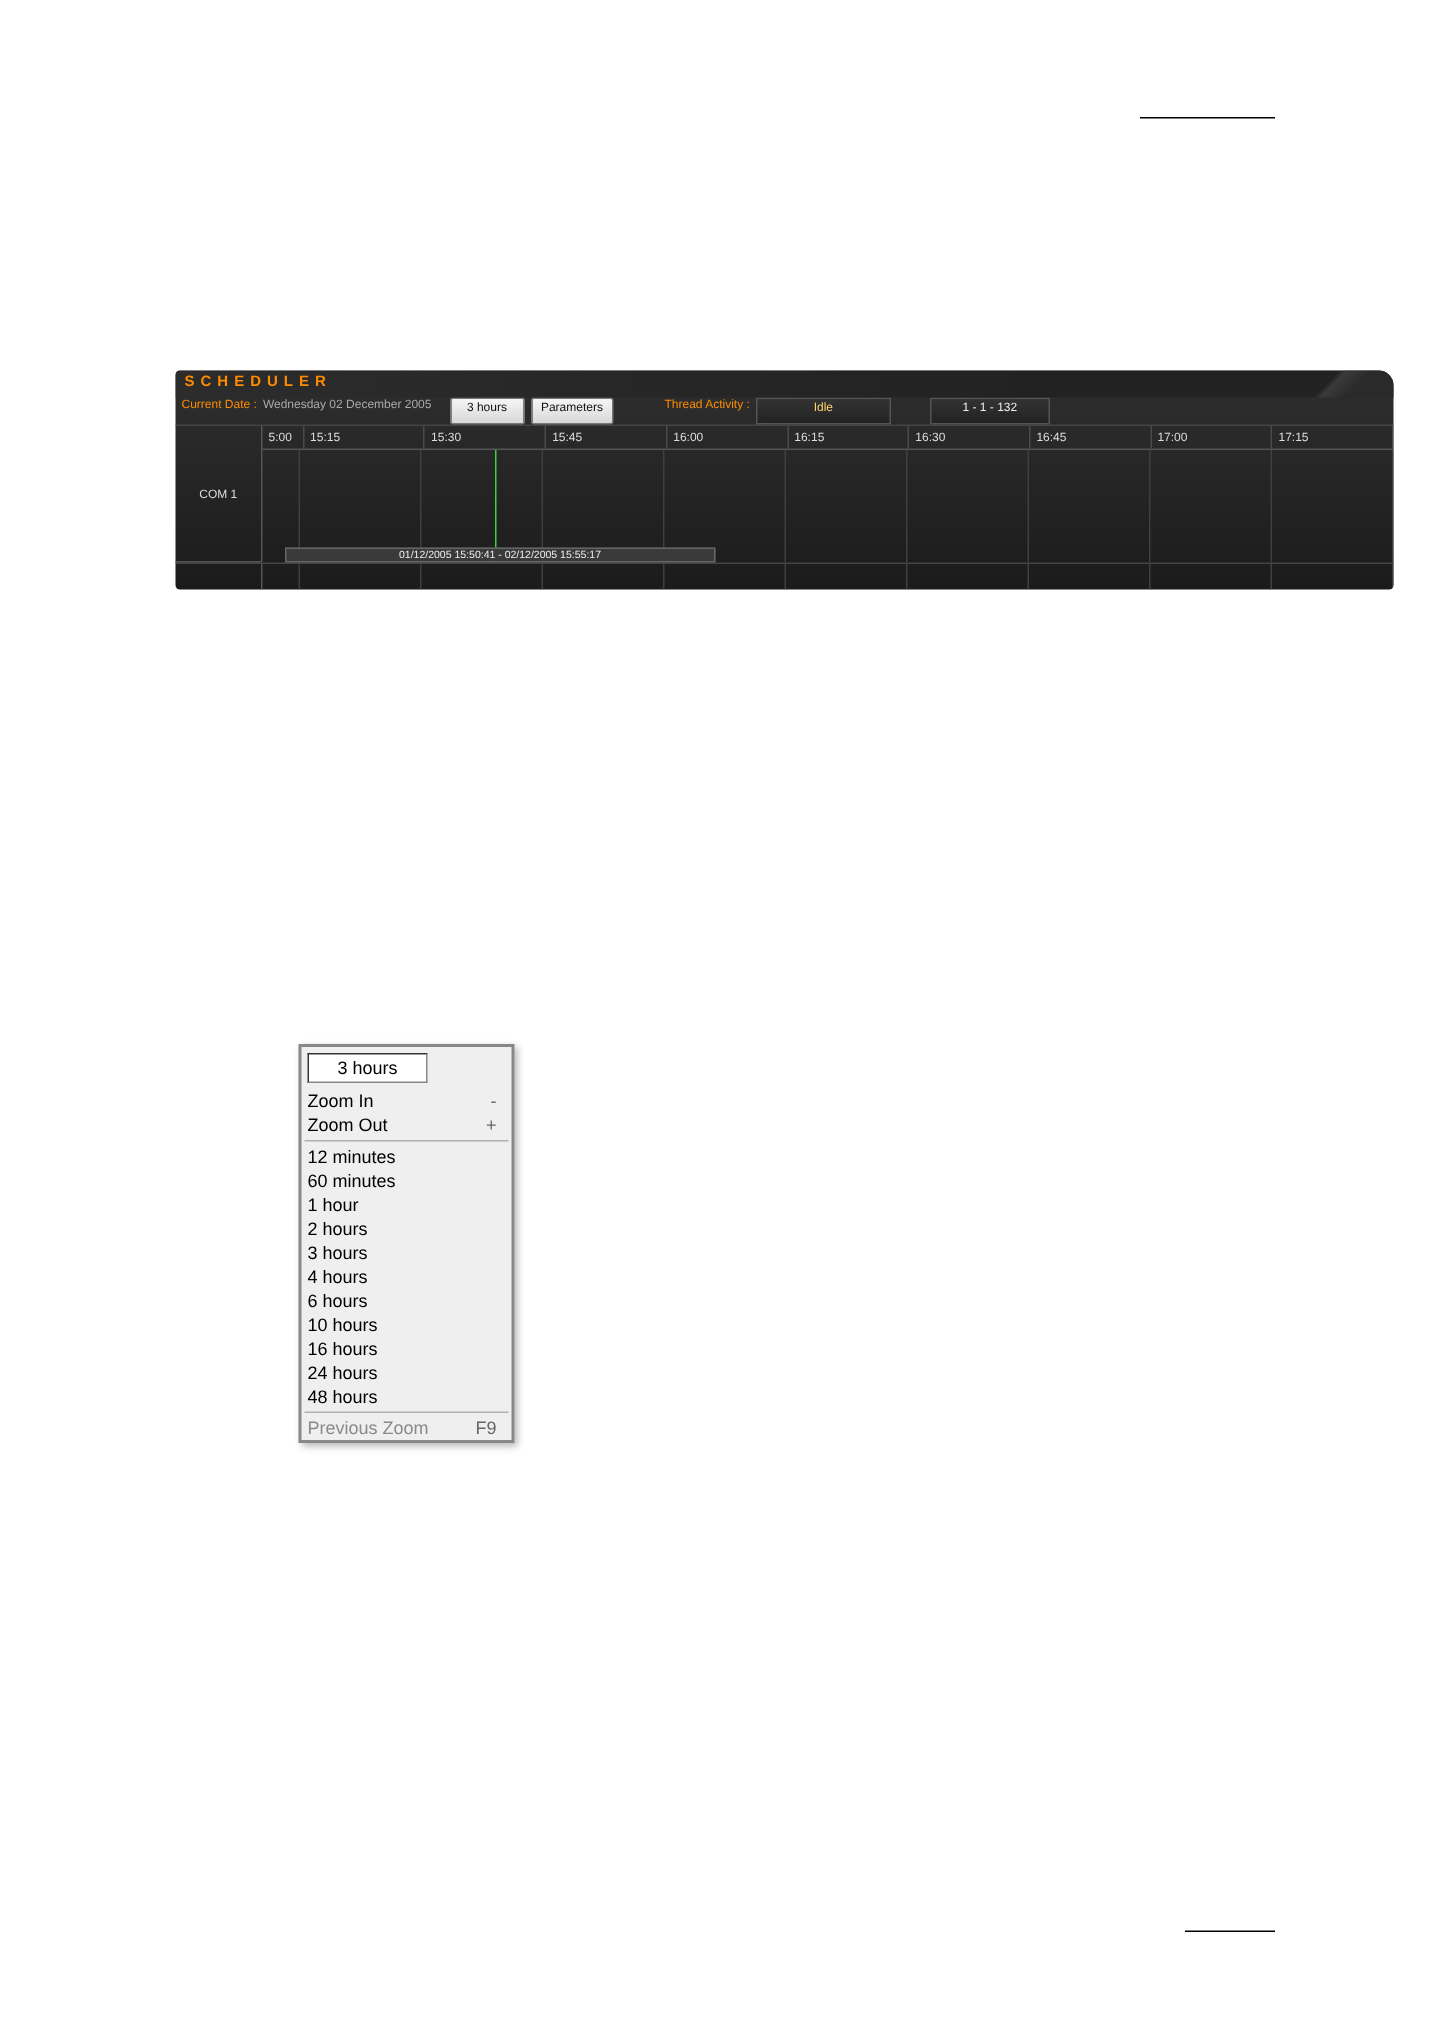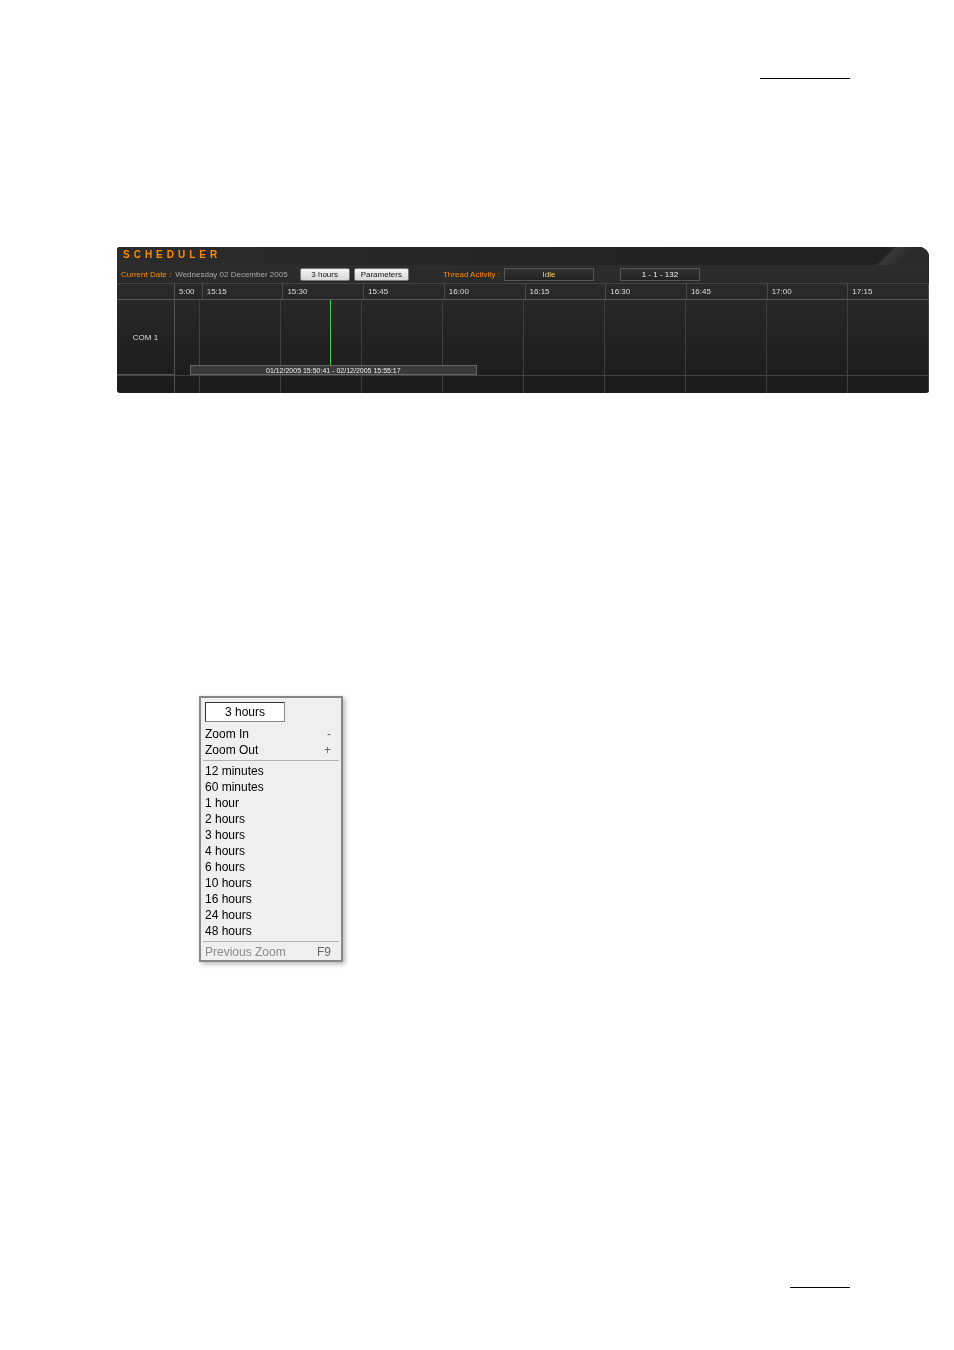--- a/index.html
+++ b/index.html
@@ -53,21 +53,20 @@
       font-family: "Verdana", sans-serif;
     }
     .corner-accent {
       position: absolute;
       right: 0; top: 0;
       width: 90px; height: 18px;
       background: linear-gradient(135deg, transparent 50%, #3a3a3a 55%, #2a2a2a 70%);
     }
     .controls-row {
       display: flex;
-      align-items: center;
       height: 18px;
       padding: 0 4px;
       gap: 4px;
     }
     .label-text { color: #ff8c00; font-size: 8px; }
     .date-text { color: #aaa; font-size: 8px; margin-right: 8px; }
     .btn {
       background: linear-gradient(#f5f5f5,#d8d8d8);
       border: 1px solid #777;
       border-radius: 2px;
@@ -94,21 +93,20 @@
     
     .timeline {
       display: flex;
       height: 92px;
       border-top: 1px solid #444;
     }
     .left-col {
       width: 58px;
       border-right: 1px solid #555;
       display: flex;
-      flex-direction: column;
     }
     .left-header {
       height: 16px;
       border-bottom: 1px solid #555;
     }
     .channel-label {
       flex: 1;
       display: flex;
       align-items: center;
       justify-content: center;

